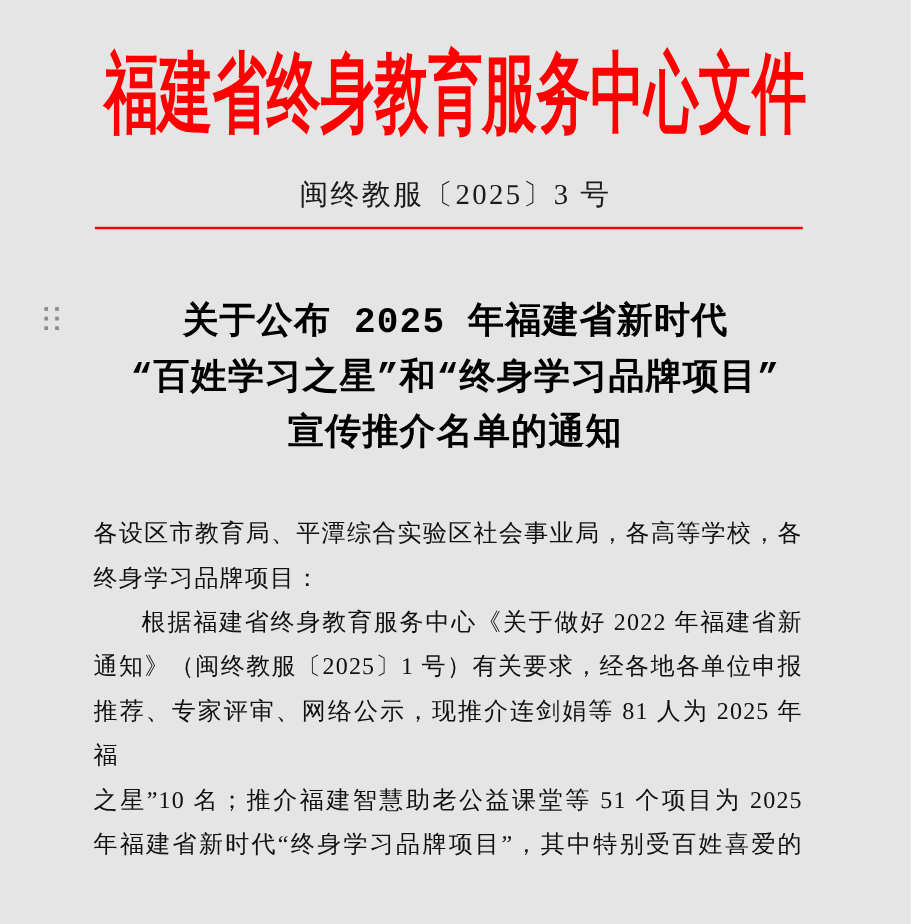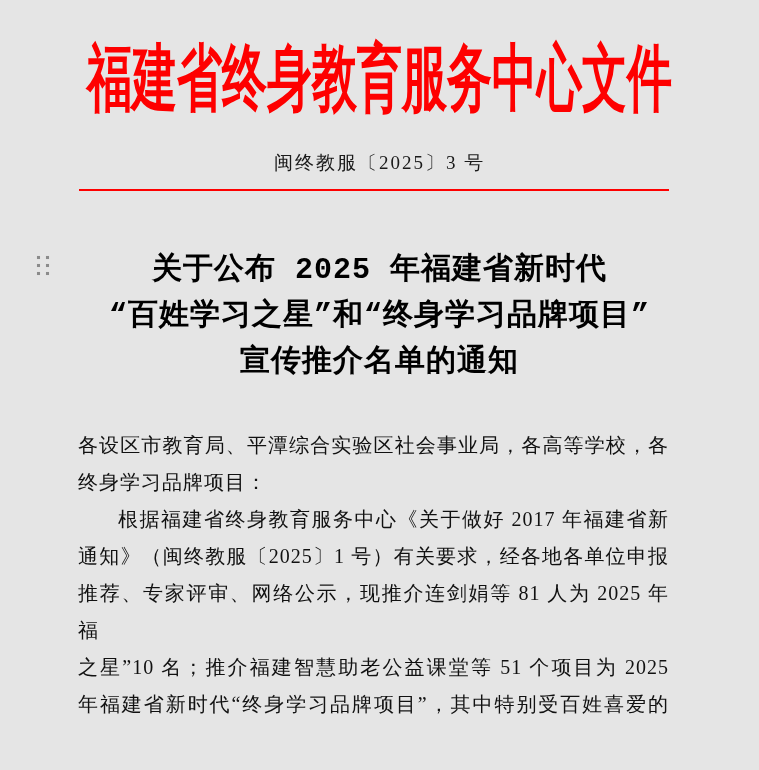--- a/index.html
+++ b/index.html
@@ -31,21 +31,21 @@
     transform: scaleY(1.62);
     transform-origin: center top;
     white-space: nowrap;
   }
   .doc-number {
     position: absolute;
     top: 151px;
     left: 0;
     width: 100%;
     text-align: center;
-    font-size: 19px;
+    font-size: 24px;
     line-height: 24px;
     letter-spacing: 2px;
     color: #1a1a1a;
   }
   .red-divider {
     position: absolute;
     top: 189px;
     left: 79px;
     width: 590px;
     height: 2px;
@@ -127,20 +127,20 @@
 
   <div class="title-block">
     <div class="title-line">关于公布 2025 年福建省新时代</div>
     <div class="title-line">“百姓学习之星”和“终身学习品牌项目”</div>
     <div class="title-line">宣传推介名单的通知</div>
   </div>
 
   <div class="body-block">
     <div class="body-line fill">各设区市教育局、平潭综合实验区社会事业局，各高等学校，各</div>
     <div class="body-line">终身学习品牌项目：</div>
-    <div class="body-line fill indent">根据福建省终身教育服务中心《关于做好 2017 年福建省新</div>
+    <div class="body-line fill indent">根据福建省终身教育服务中心《关于做好 2022 年福建省新</div>
     <div class="body-line fill">通知》（闽终教服〔2025〕1 号）有关要求，经各地各单位申报</div>
     <div class="body-line fill">推荐、专家评审、网络公示，现推介连剑娟等 81 人为 2025 年福</div>
     <div class="body-line fill">之星”10 名；推介福建智慧助老公益课堂等 51 个项目为 2025</div>
     <div class="body-line fill">年福建省新时代“终身学习品牌项目”，其中特别受百姓喜爱的</div>
   </div>
 
 </div>
 
 </body></html>

